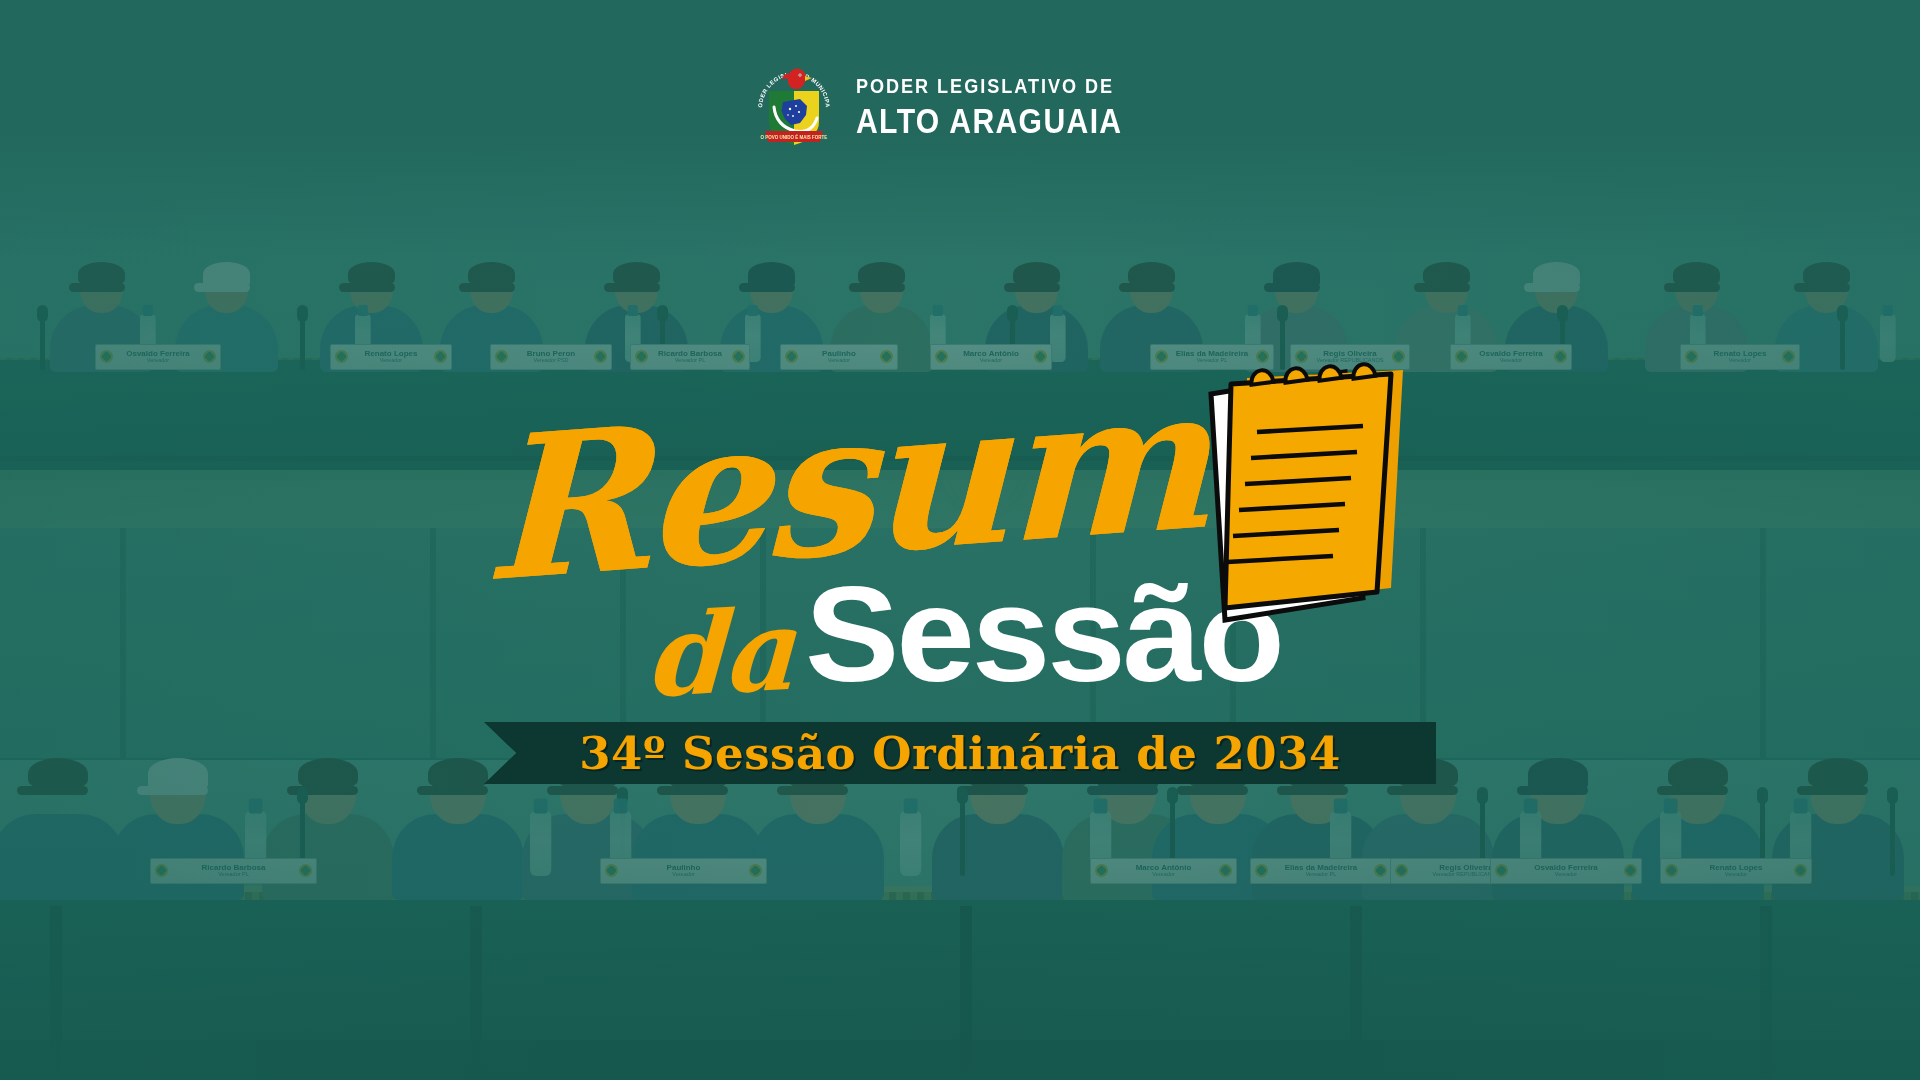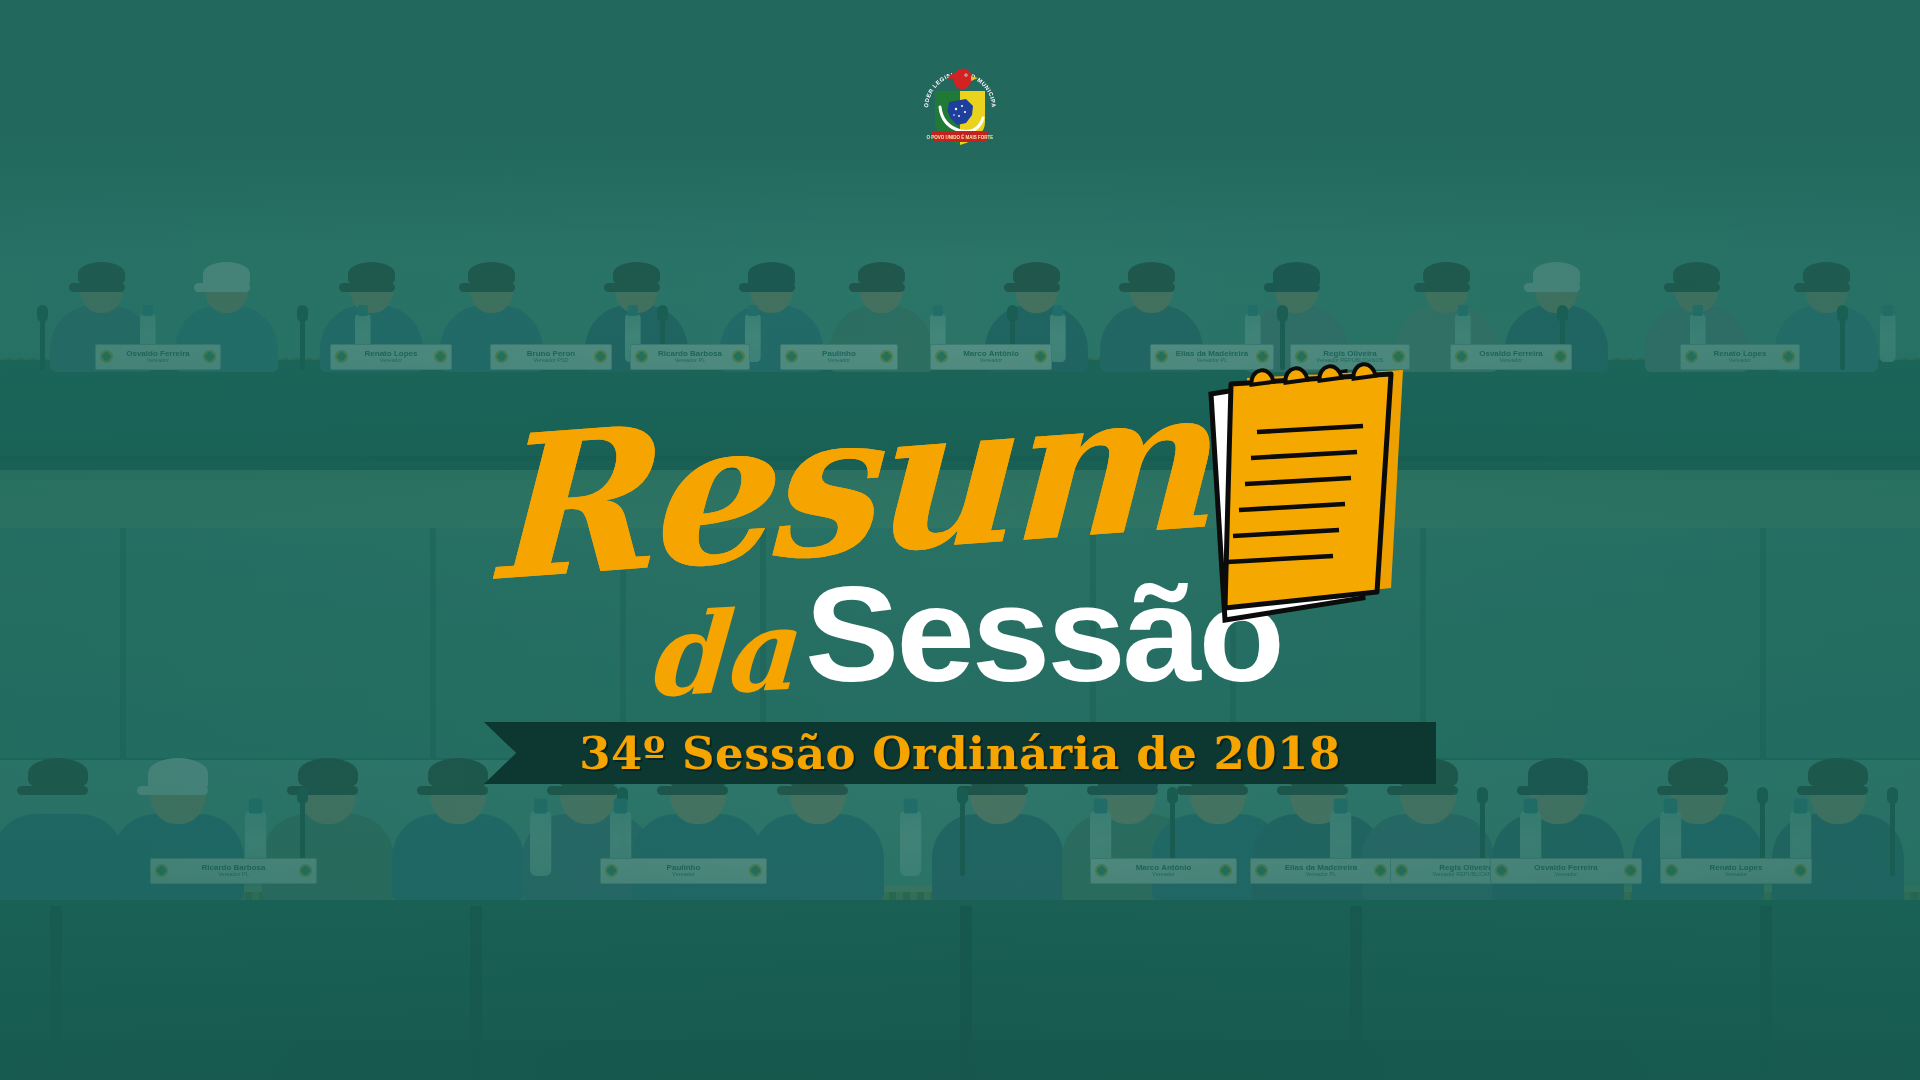--- a/index.html
+++ b/index.html
@@ -529,20 +529,24 @@
       <path d="M76,14 Q90,6 100,18 Q108,28 100,42 Q94,54 82,52 Q70,50 68,38 Q66,24 76,14 Z" fill="#d32222"></path>
       <path d="M70,20 Q58,22 56,32 Q64,30 70,32 Z" fill="#d32222"></path>
       <circle cx="92" cy="24" r="3" fill="#ffffff"></circle>
       <circle cx="92" cy="24" r="1.5" fill="#111111"></circle>
       <path d="M102,26 L116,30 L102,36 Z" fill="#f0c020"></path>
 
       <path d="M22,136 L138,136 L132,158 L28,158 Z" fill="#c32222"></path>
       <text x="80" y="152" font-size="9" font-weight="bold" fill="#ffe9a0" text-anchor="middle" font-family="'Liberation Sans',sans-serif">O POVO UNIDO É MAIS FORTE</text>
     </svg>
 
+    <div class="brandtxt">
+      <div class="brand-1">PODER LEGISLATIVO DE</div>
+      <div class="brand-2">ALTO ARAGUAIA</div>
+    </div>
   </div>
 
   <svg class="notepad" viewBox="0 0 230 270">
 
     <path d="M16,36 L150,14 L168,240 L30,262 Z" fill="#ffffff" stroke="#0b0b0b" stroke-width="5"></path>
 
     <path d="M52,20 L208,12 L196,230 L44,246 Z" fill="#EDA000"></path>
 
     <path d="M36,26 L196,16 L182,234 L30,250 Z" fill="#F5A800" stroke="#0b0b0b" stroke-width="5" stroke-linejoin="round"></path>
 
@@ -570,17 +574,17 @@
     </div>
 
     <div class="line2">
       <span class="word-da">da</span>
       <span class="word-sessao">Sessão</span>
     </div>
   </div>
 
   <div class="ribbon">
     <div class="ribbon-inner">
-      <span class="ribbon-text">34º Sessão Ordinária de 2018</span>
+      <span class="ribbon-text">34º Sessão Ordinária de 2034</span>
     </div>
   </div>
 
 </div>
 
 </body></html>

